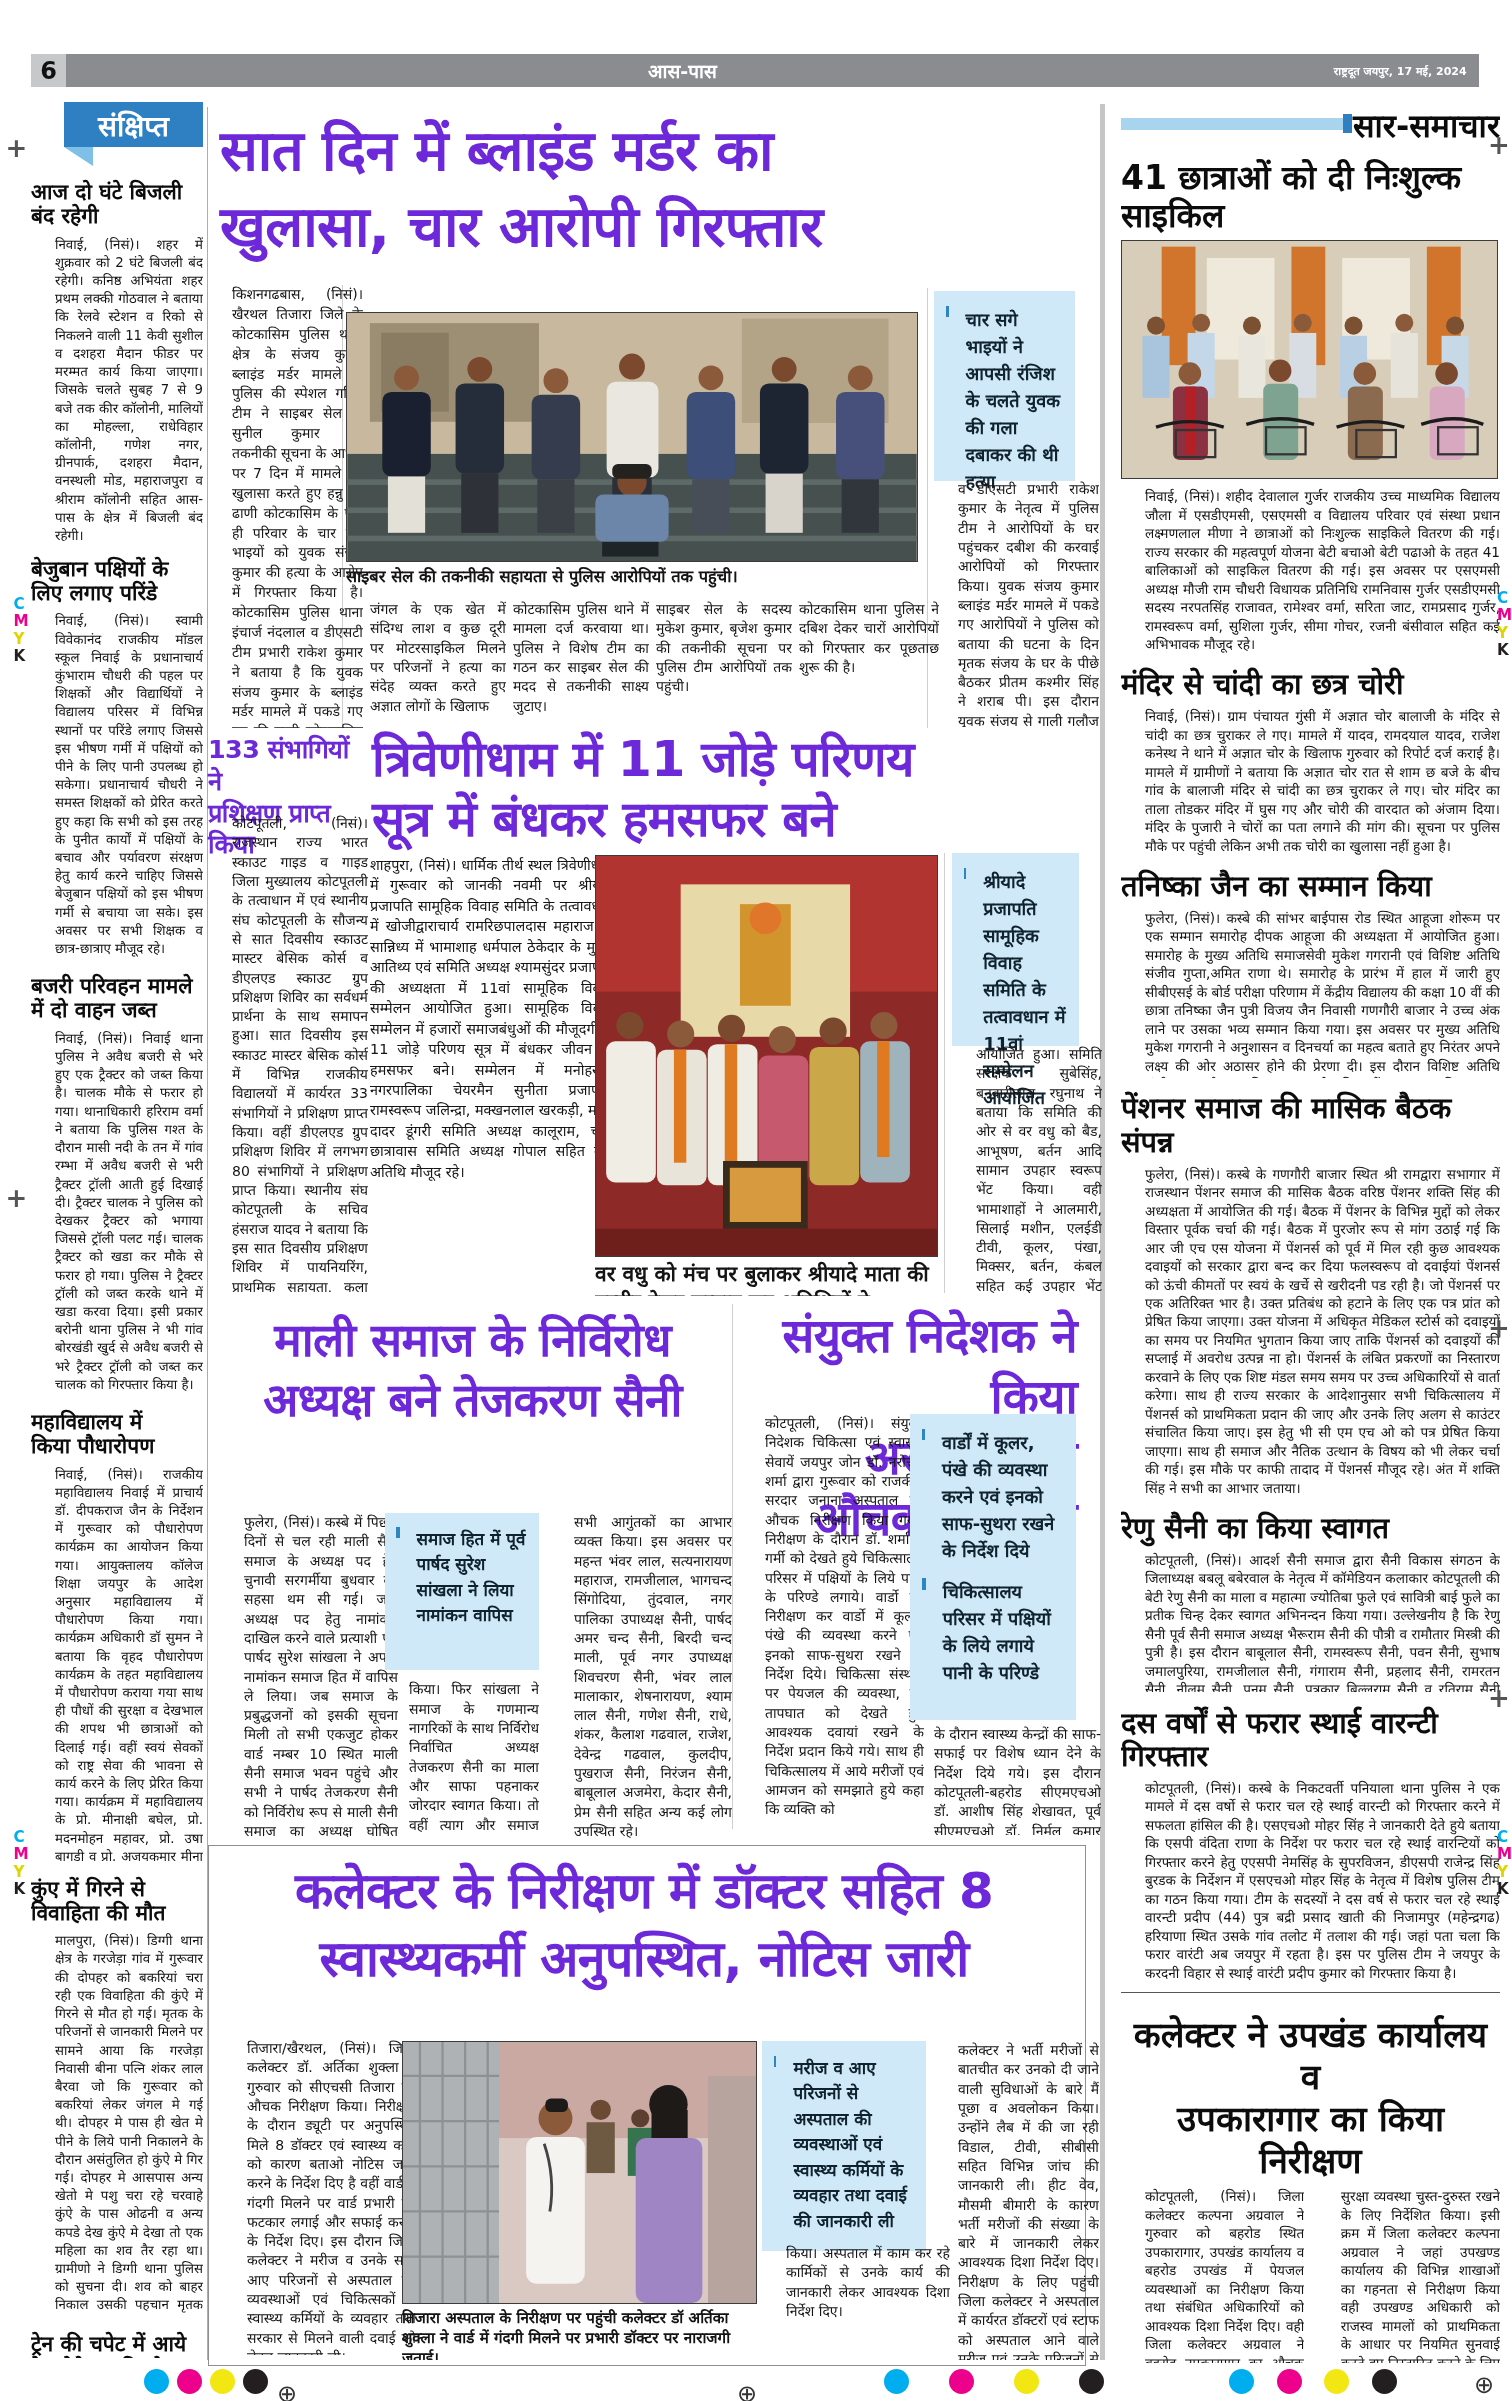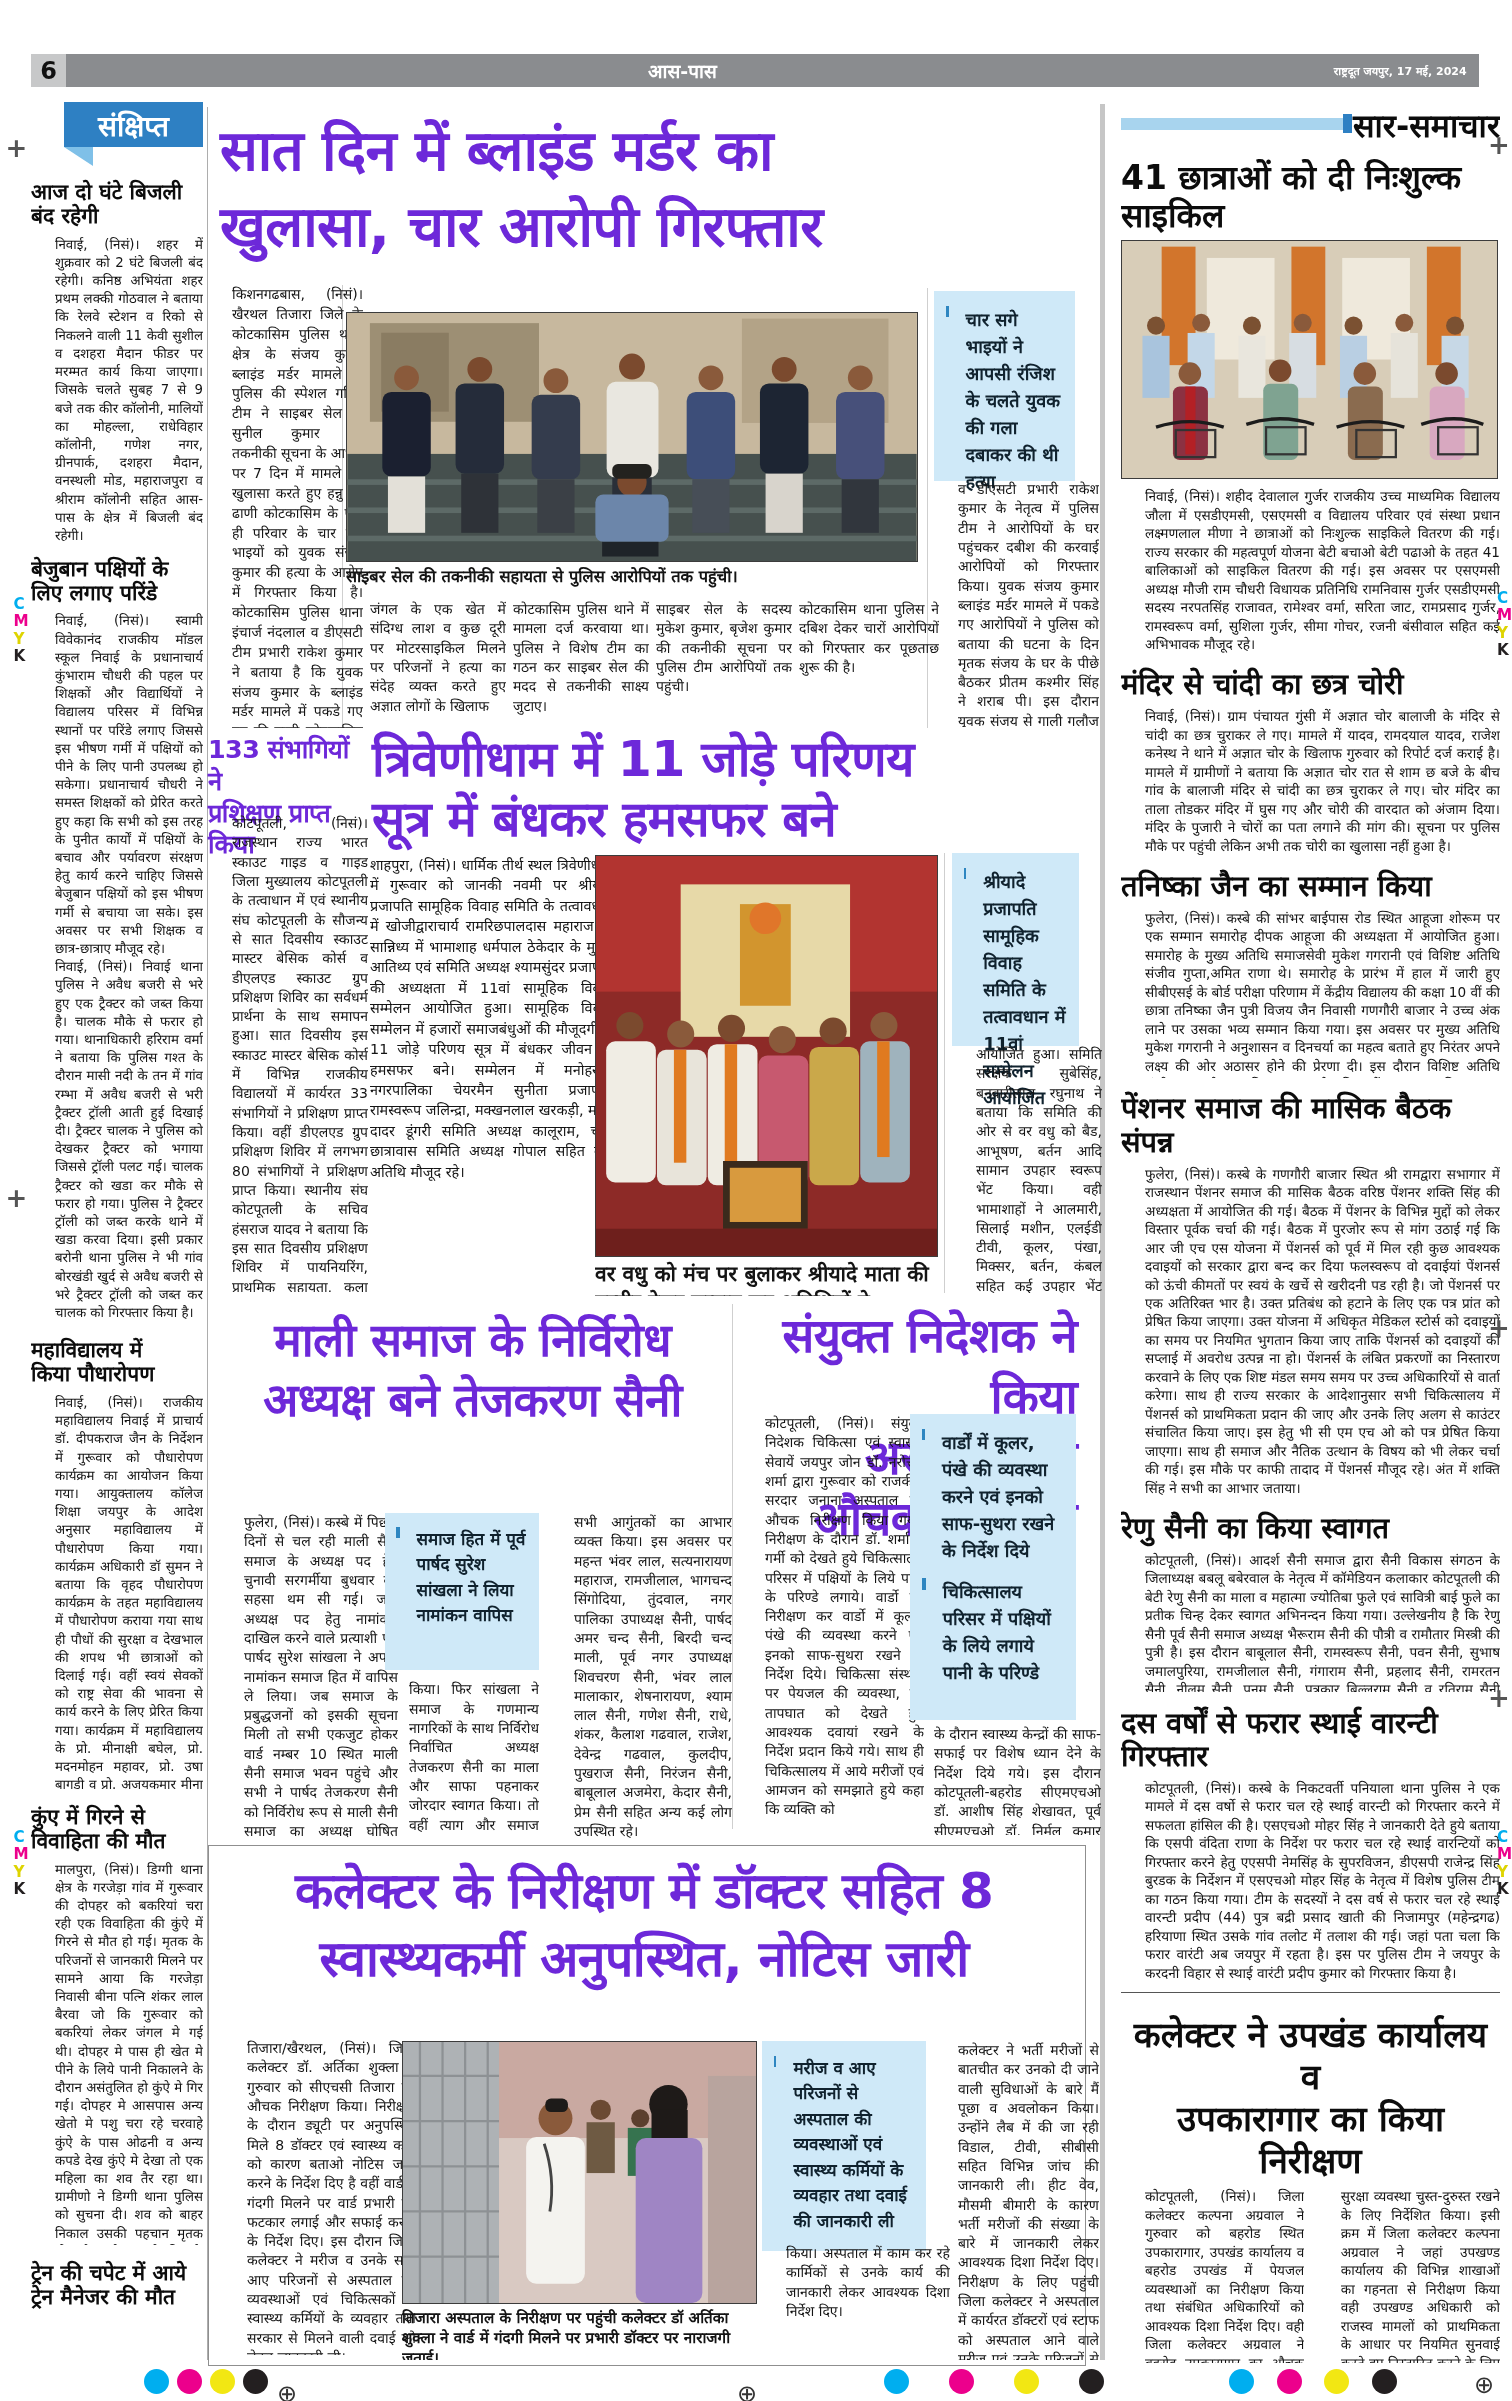--- a/index.html
+++ b/index.html
@@ -81,20 +81,22 @@
       <div class="brief-title pre">आज दो घंटे बिजली
 बंद रहेगी</div>
       <div class="brief-body just clip" style="max-height:305px;">निवाई, (निसं)। शहर में शुक्रवार को 2 घंटे बिजली बंद रहेगी। कनिष्ठ अभियंता शहर प्रथम लक्की गोठवाल ने बताया कि रेलवे स्टेशन व रिको से निकलने वाली 11 केवी सुशील व दशहरा मैदान फीडर पर मरम्मत कार्य किया जाएगा। जिसके चलते सुबह 7 से 9 बजे तक कीर कॉलोनी, मालियों का मोहल्ला, राधेविहार कॉलोनी, गणेश नगर, ग्रीनपार्क, दशहरा मैदान, वनस्थली मोड, महाराजपुरा व श्रीराम कॉलोनी सहित आस-पास के क्षेत्र में बिजली बंद रहेगी।</div>
     </div>
     <div>
       <div class="brief-title pre">बेजुबान पक्षियों के
 लिए लगाए परिंडे</div>
       <div class="brief-body just clip" style="max-height:350px;">निवाई, (निसं)। स्वामी विवेकानंद राजकीय मॉडल स्कूल निवाई के प्रधानाचार्य कुंभाराम चौधरी की पहल पर शिक्षकों और विद्यार्थियों ने विद्यालय परिसर में विभिन्न स्थानों पर परिंडे लगाए जिससे इस भीषण गर्मी में पक्षियों को पीने के लिए पानी उपलब्ध हो सकेगा। प्रधानाचार्य चौधरी ने समस्त शिक्षकों को प्रेरित करते हुए कहा कि सभी को इस तरह के पुनीत कार्यों में पक्षियों के बचाव और पर्यावरण संरक्षण हेतु कार्य करने चाहिए जिससे बेजुबान पक्षियों को इस भीषण गर्मी से बचाया जा सके। इस अवसर पर सभी शिक्षक व छात्र-छात्राए मौजूद रहे।</div>
     </div>
     <div>
+      <div class="brief-title pre">बजरी परिवहन मामले
+में दो वाहन जब्त</div>
       <div class="brief-body just clip" style="max-height:373px;">निवाई, (निसं)। निवाई थाना पुलिस ने अवैध बजरी से भरे हुए एक ट्रैक्टर को जब्त किया है। चालक मौके से फरार हो गया। थानाधिकारी हरिराम वर्मा ने बताया कि पुलिस गश्त के दौरान मासी नदी के तन में गांव रम्भा में अवैध बजरी से भरी ट्रैक्टर ट्रॉली आती हुई दिखाई दी। ट्रैक्टर चालक ने पुलिस को देखकर ट्रैक्टर को भगाया जिससे ट्रॉली पलट गई। चालक ट्रैक्टर को खडा कर मौके से फरार हो गया। पुलिस ने ट्रैक्टर ट्रॉली को जब्त करके थाने में खडा करवा दिया। इसी प्रकार बरोनी थाना पुलिस ने भी गांव बोरखंडी खुर्द से अवैध बजरी से भरे ट्रैक्टर ट्रॉली को जब्त कर चालक को गिरफ्तार किया है।</div>
     </div>
     <div>
       <div class="brief-title pre">महाविद्यालय में
 किया पौधारोपण</div>
       <div class="brief-body just clip" style="max-height:395px;">निवाई, (निसं)। राजकीय महाविद्यालय निवाई में प्राचार्य डॉ. दीपकराज जैन के निर्देशन में गुरूवार को पौधारोपण कार्यक्रम का आयोजन किया गया। आयुक्तालय कॉलेज शिक्षा जयपुर के आदेश अनुसार महाविद्यालय में पौधारोपण किया गया। कार्यक्रम अधिकारी डॉ सुमन ने बताया कि वृहद पौधारोपण कार्यक्रम के तहत महाविद्यालय में पौधारोपण कराया गया साथ ही पौधों की सुरक्षा व देखभाल की शपथ भी छात्राओं को दिलाई गई। वहीं स्वयं सेवकों को राष्ट्र सेवा की भावना से कार्य करने के लिए प्रेरित किया गया। कार्यक्रम में महाविद्यालय के प्रो. मीनाक्षी बघेल, प्रो. मदनमोहन महावर, प्रो. उषा बागडी व प्रो. अजयकुमार मीना सहित कई स्वयं सेवक मौजूद रहे।</div>
     </div>
     <div>
       <div class="brief-title pre">कुंए में गिरने से
 विवाहिता की मौत</div>

